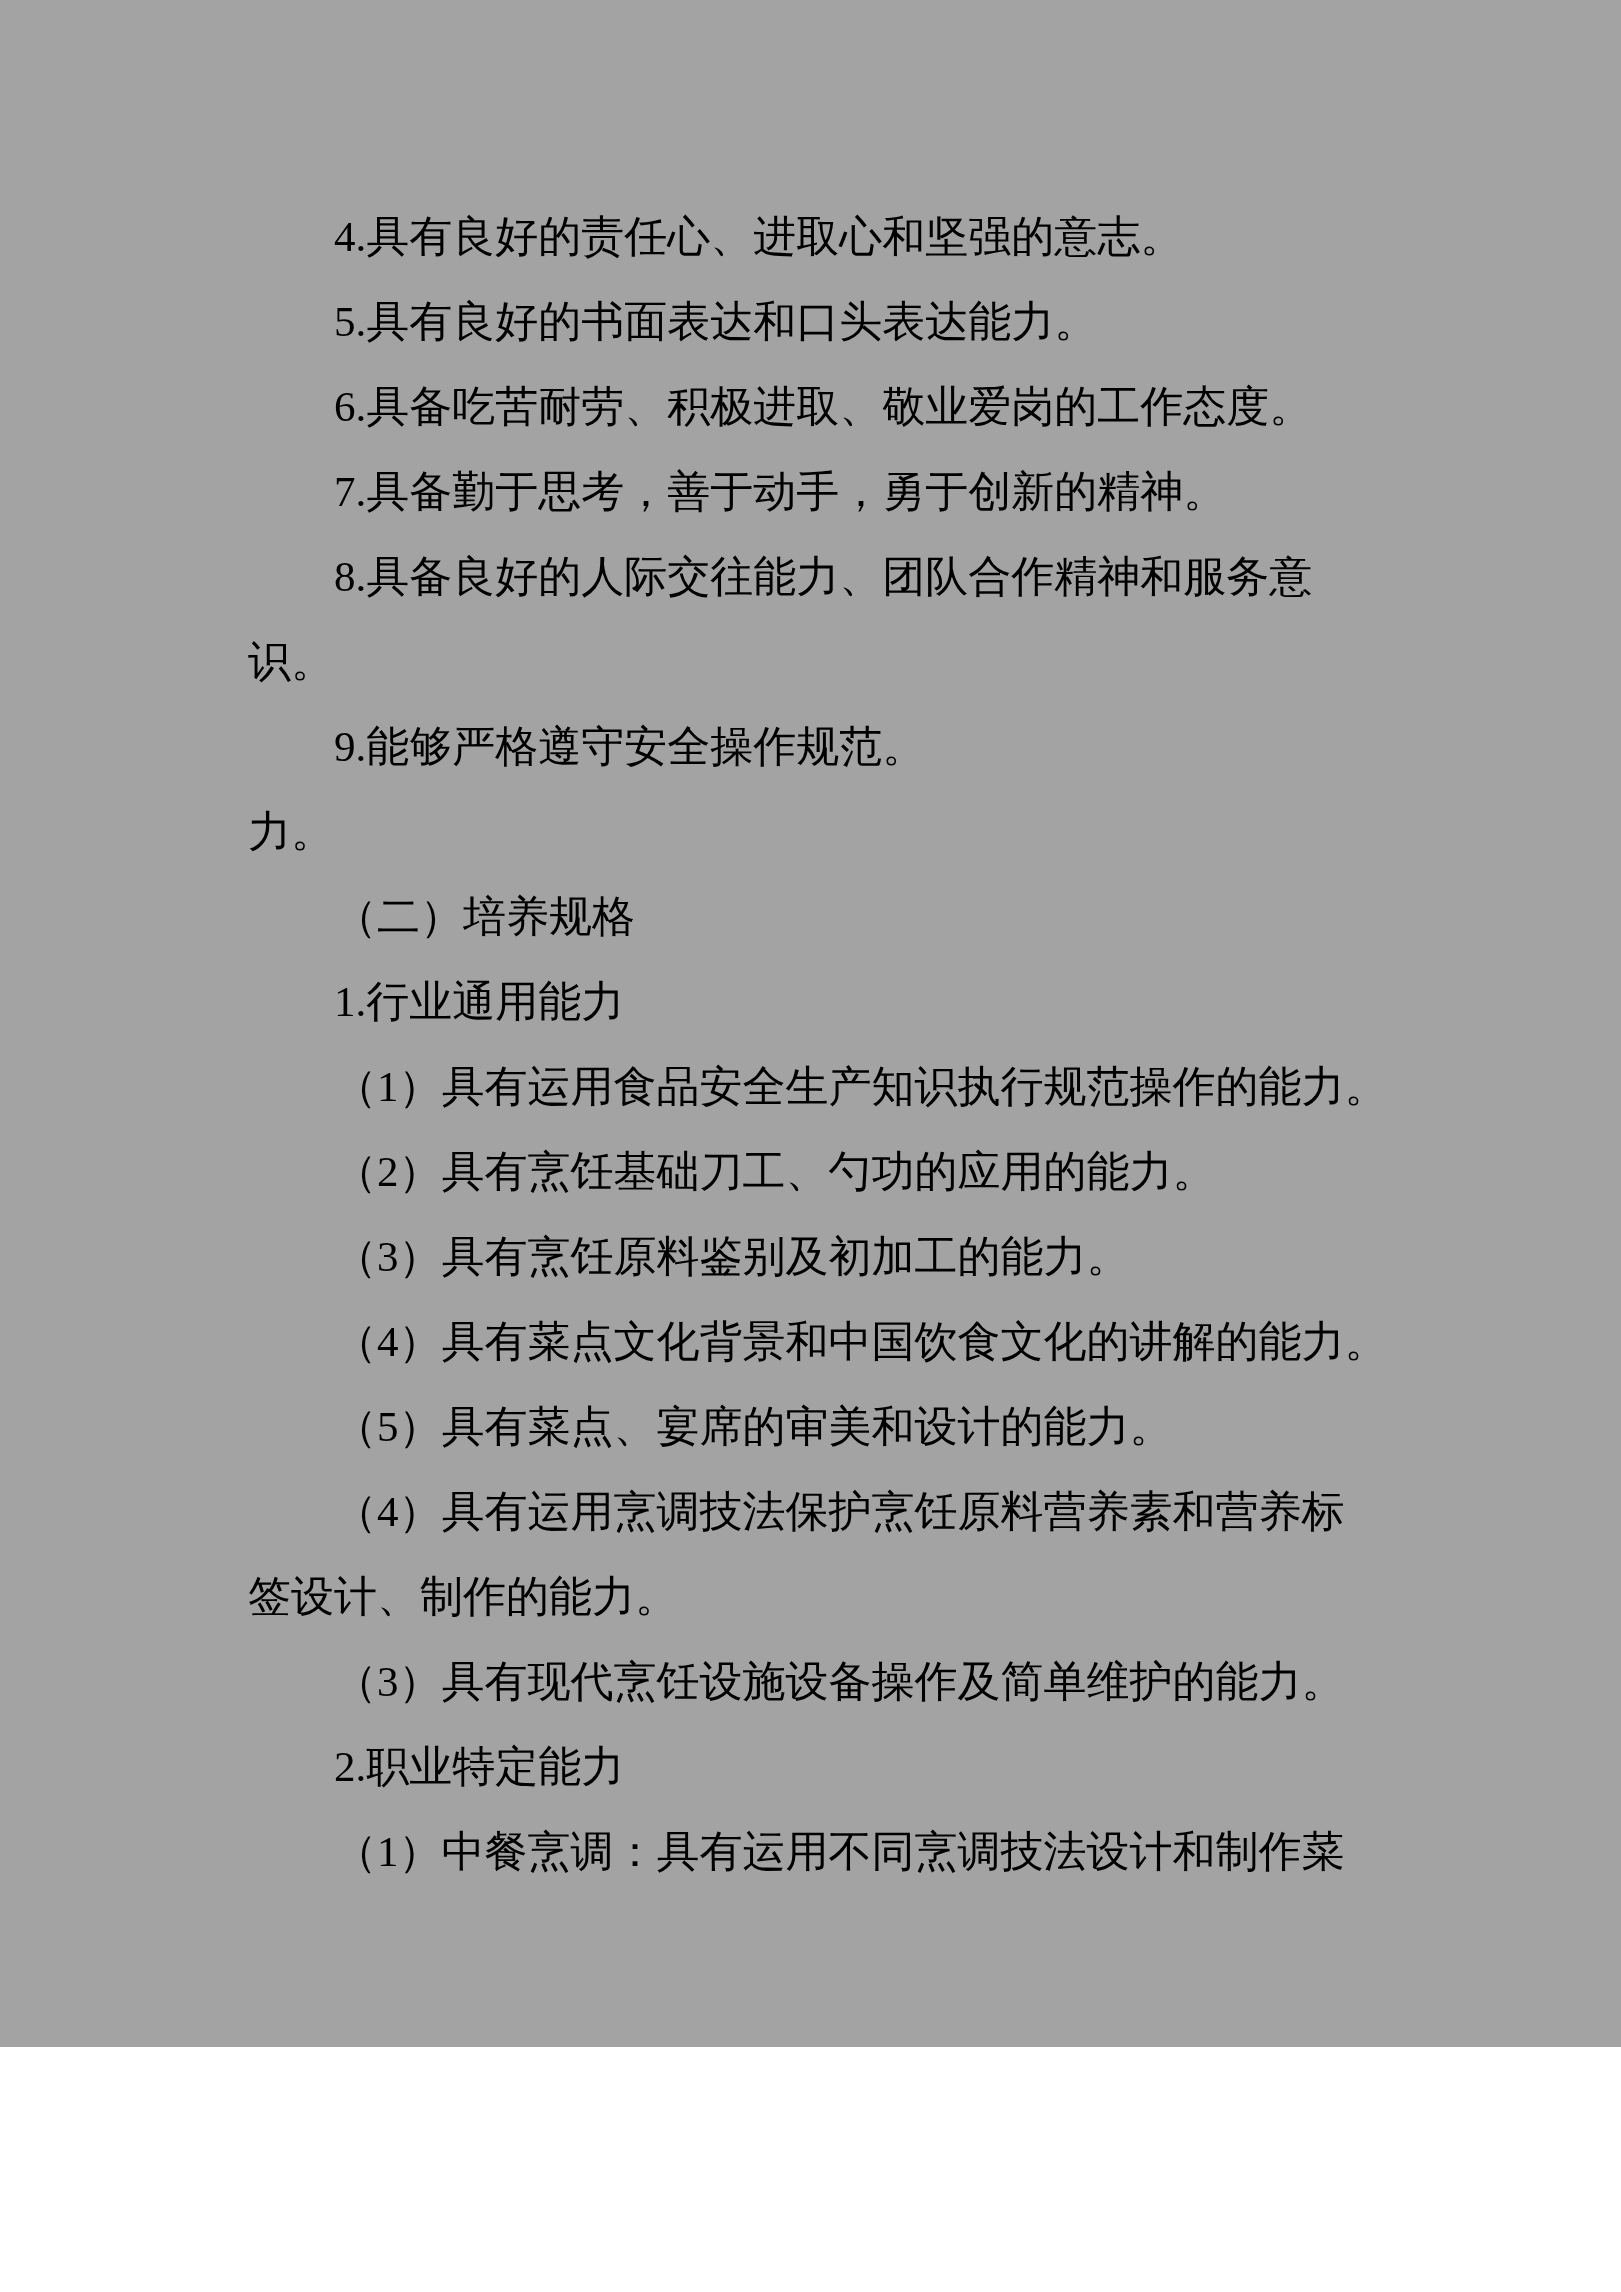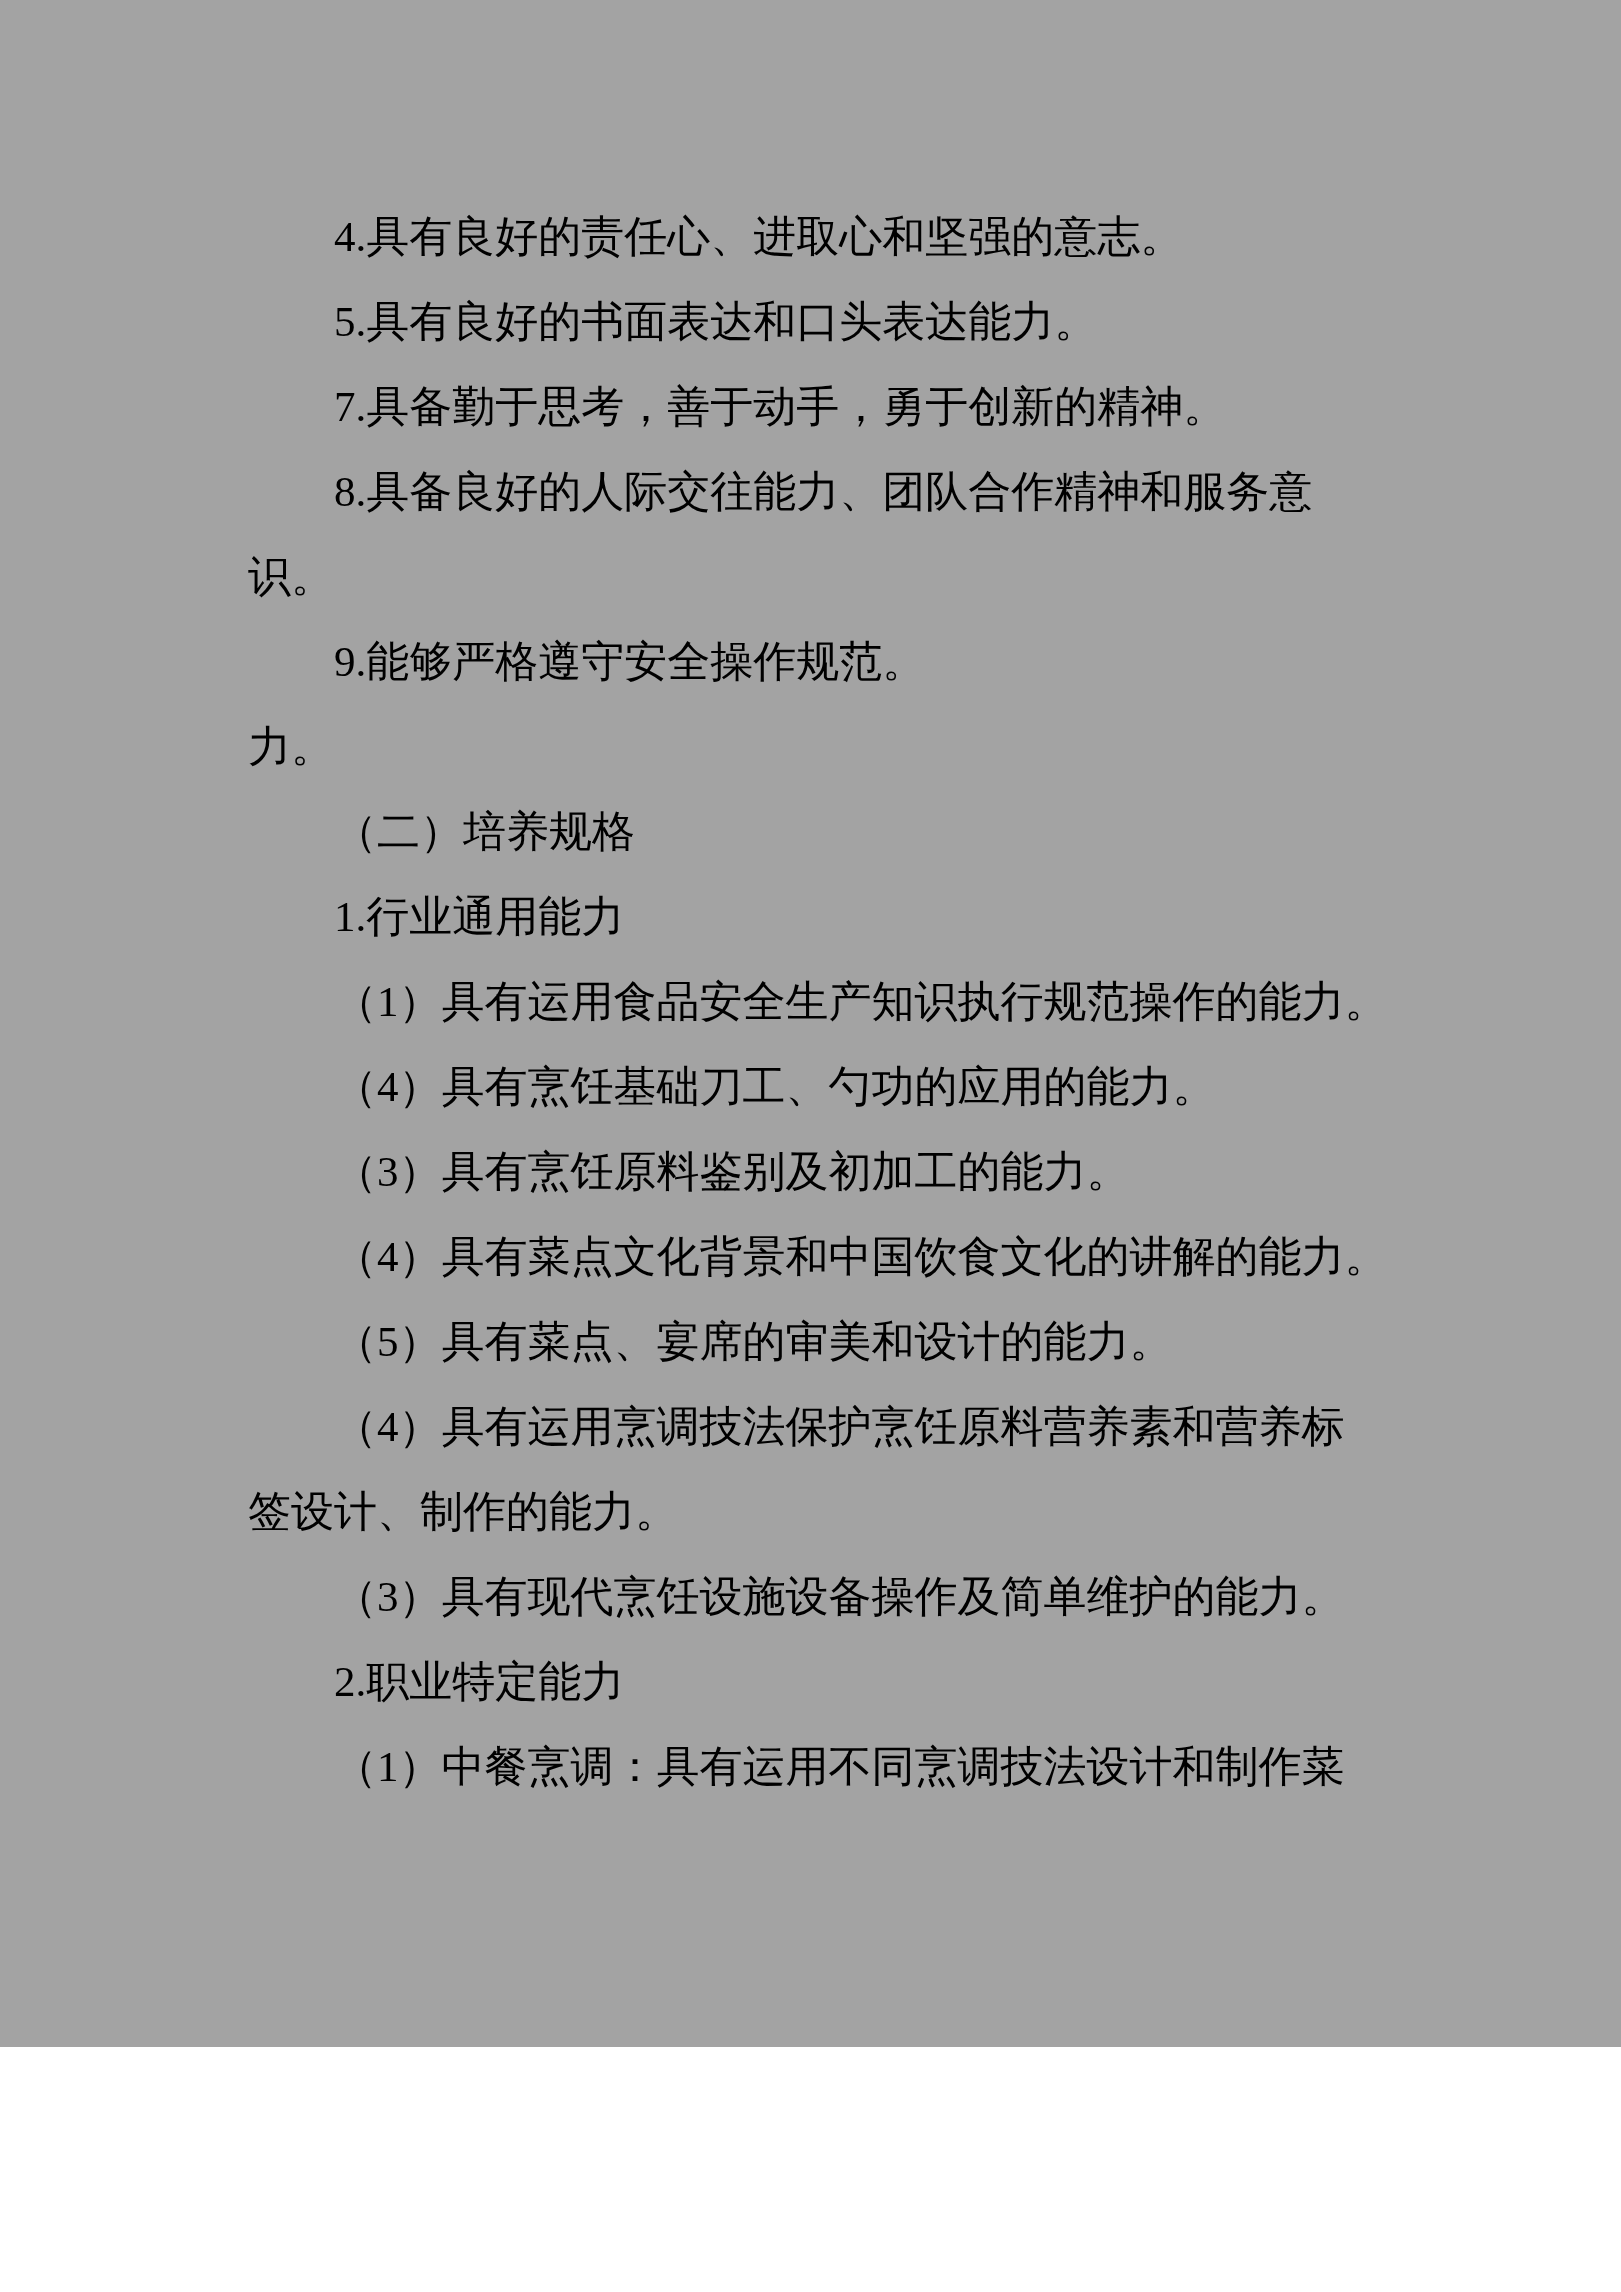--- a/index.html
+++ b/index.html
@@ -51,29 +51,30 @@
     line-height: 47px;
   }
 </style>
 </head>
 <body>
 
 <div class="page">
   <div class="content">
       <div class="doc-line style-indent">4.具有良好的责任心、进取心和坚强的意志。</div>
       <div class="doc-line style-indent">5.具有良好的书面表达和口头表达能力。</div>
+      <div class="doc-line style-indent">6.具备吃苦耐劳、积极进取、敬业爱岗的工作态度。</div>
       <div class="doc-line style-indent">7.具备勤于思考，善于动手，勇于创新的精神。</div>
       <div class="doc-line style-indent">8.具备良好的人际交往能力、团队合作精神和服务意</div>
       <div class="doc-line style-plain">识。</div>
       <div class="doc-line style-indent">9.能够严格遵守安全操作规范。</div>
       <div class="doc-line style-plain">力。</div>
       <div class="doc-line style-section">（二）培养规格</div>
       <div class="doc-line style-heading">1.行业通用能力</div>
       <div class="doc-line style-indent">（1）具有运用食品安全生产知识执行规范操作的能力。</div>
-      <div class="doc-line style-indent">（4）具有烹饪基础刀工、勺功的应用的能力。</div>
+      <div class="doc-line style-indent">（2）具有烹饪基础刀工、勺功的应用的能力。</div>
       <div class="doc-line style-indent">（3）具有烹饪原料鉴别及初加工的能力。</div>
       <div class="doc-line style-indent">（4）具有菜点文化背景和中国饮食文化的讲解的能力。</div>
       <div class="doc-line style-indent">（5）具有菜点、宴席的审美和设计的能力。</div>
       <div class="doc-line style-indent">（4）具有运用烹调技法保护烹饪原料营养素和营养标</div>
       <div class="doc-line style-plain">签设计、制作的能力。</div>
       <div class="doc-line style-indent">（3）具有现代烹饪设施设备操作及简单维护的能力。</div>
       <div class="doc-line style-heading">2.职业特定能力</div>
       <div class="doc-line style-indent">（1）中餐烹调：具有运用不同烹调技法设计和制作菜</div>
     </div>
   <div class="page-number">2</div>

